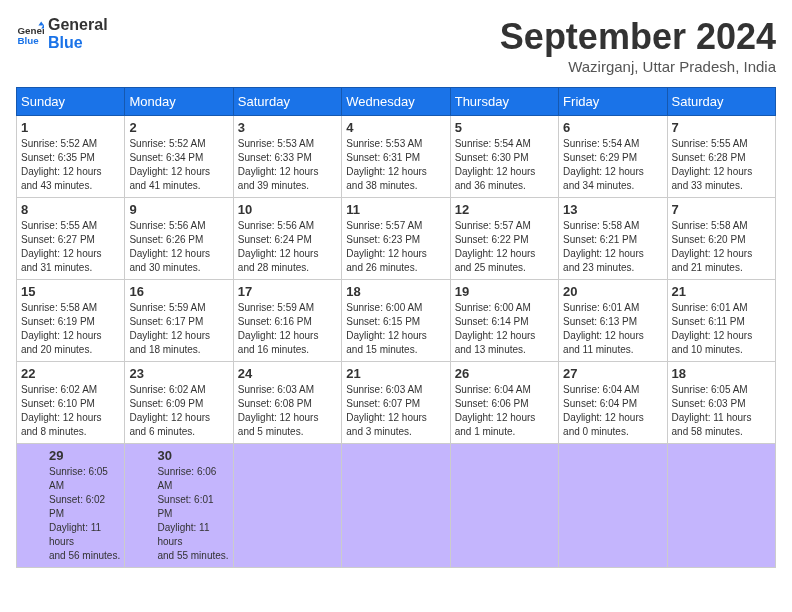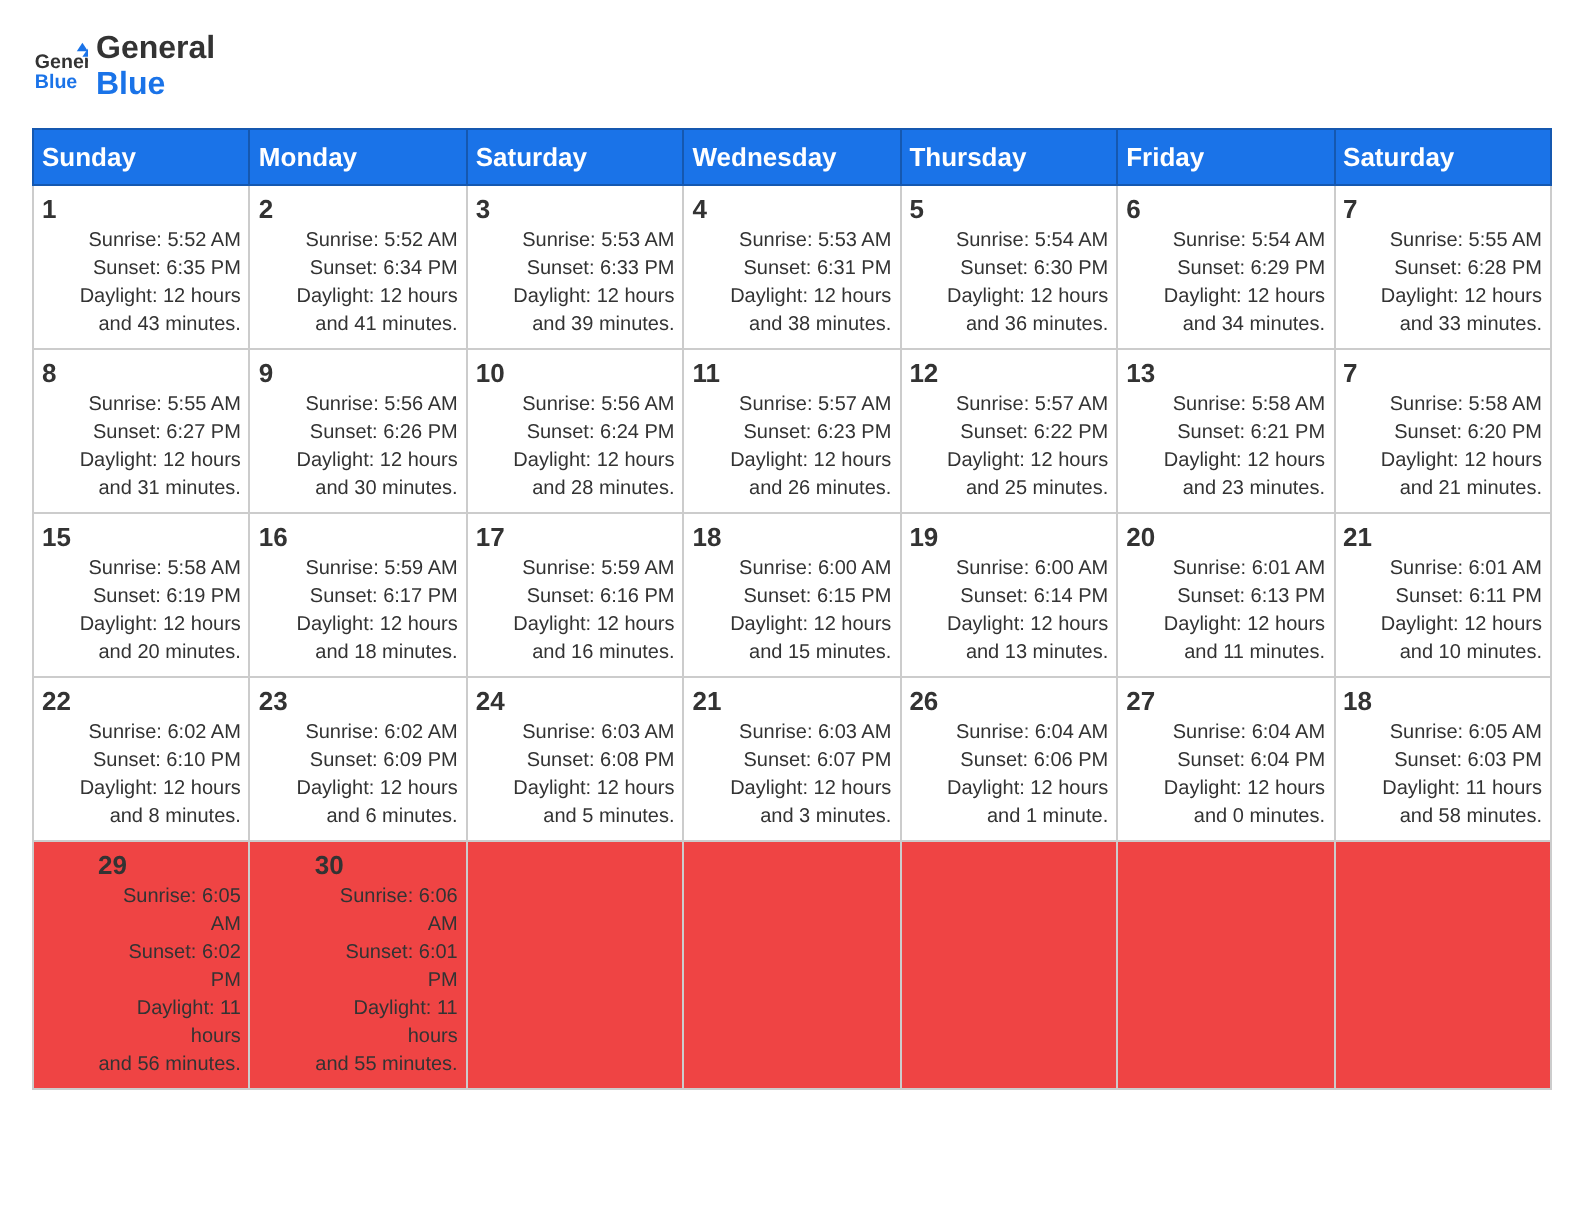--- a/index.html
+++ b/index.html
@@ -41,21 +41,21 @@
       width: 100%;
       border-collapse: collapse;
       font-size: 11px;
     }
     thead th {
       background: #1a73e8;
       color: #fff;
       padding: 6px 4px;
       text-align: left;
       font-size: 13px;
-      font-weight: bold;
+      font-weight: normal;
       border: 1px solid #1558b0;
     }
     tbody td {
       border: 1px solid #ccc;
       vertical-align: top;
       padding: 4px;
       width: calc(100% / 7);
       min-height: 70px;
       height: 80px;
       background: #fff;
@@ -64,46 +64,49 @@
       font-size: 13px;
       font-weight: bold;
       color: #333;
       display: block;
       margin-bottom: 2px;
     }
     .day-info {
       font-size: 10px;
       color: #333;
       line-height: 1.4;
-      text-align: right;
     }
     .empty-cell {
       background: #f5f5f5;
     }
     tbody tr:last-child td {
-      background: #ef4444;
+      background: #c4b5fd;
       padding-left: 32px;
     }
   </style>
 </head>
 <body>
 
 <div class="header">
   <div class="logo">
     <svg class="logo-icon" viewBox="0 0 40 40">
       <text x="2" y="20" font-size="14" font-weight="bold" fill="#333">General</text>
       <text x="2" y="34" font-size="14" font-weight="bold" fill="#1a73e8">Blue</text>
       <polygon points="32,8 40,8 36,2" fill="#1a73e8"></polygon>
       <polygon points="36,12 44,12 40,6" fill="#1a73e8"></polygon>
     </svg>
     <div>
       <div style="font-size:16px;font-weight:bold;color:#333;">General</div>
       <div style="font-size:16px;font-weight:bold;color:#1a73e8;">Blue</div>
     </div>
   </div>
+  <div class="title-block">
+    <div class="month-title">September 2024</div>
+    <div class="subtitle">Wazirganj, Uttar Pradesh, India</div>
+  </div>
 </div>
 
 <table>
   <thead>
     <tr>
     <th>Sunday</th>
         <th>Monday</th>
         <th>Saturday</th>
         <th>Wednesday</th>
         <th>Thursday</th>

